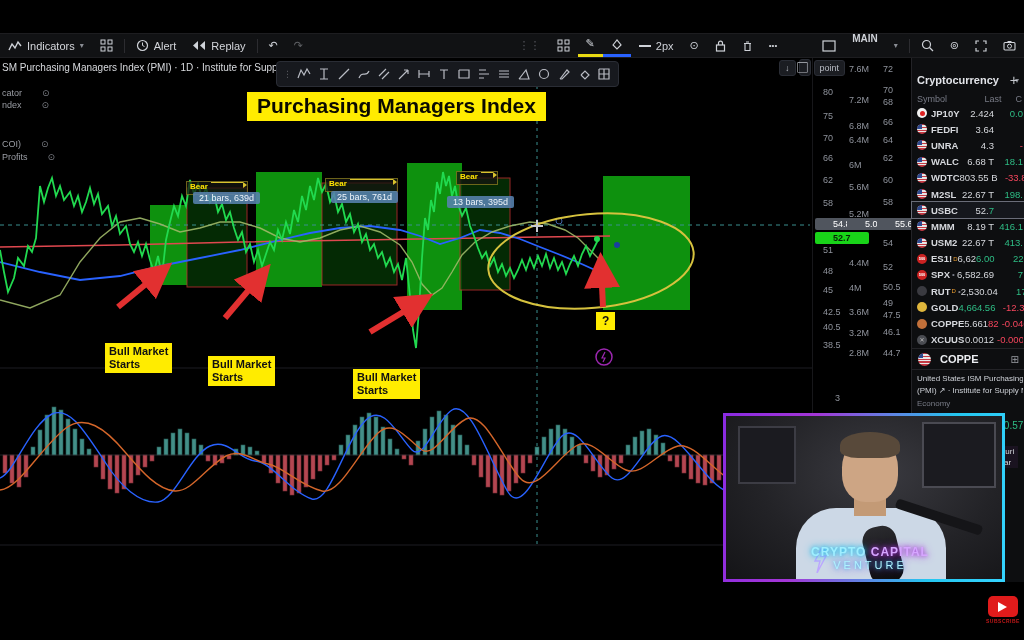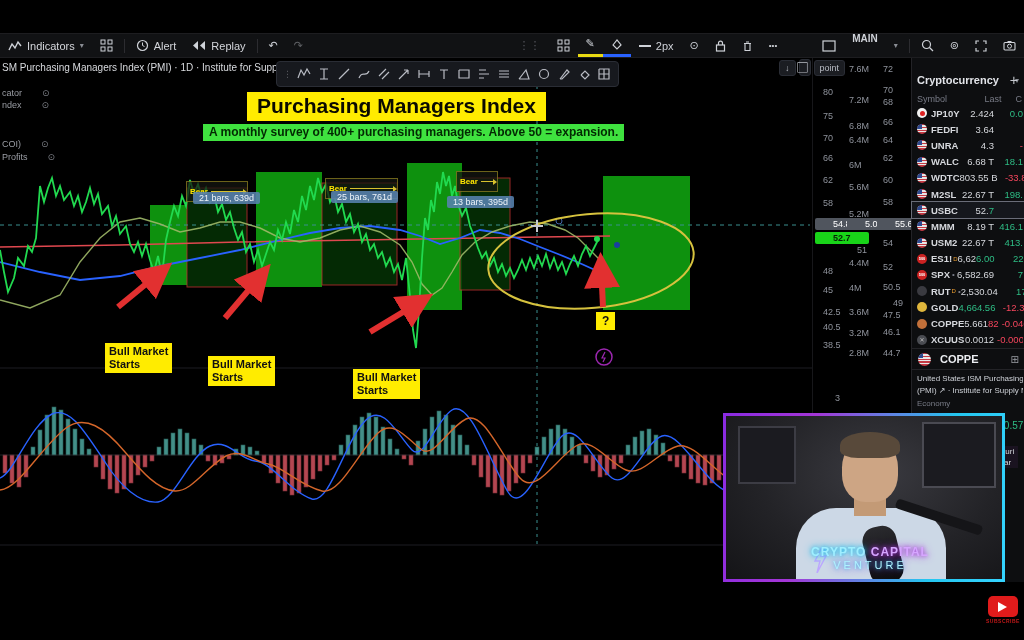--- a/index.html
+++ b/index.html
@@ -40,21 +40,21 @@
 
   
   #big-title { left:247px; top:92px; background:#ffec00; color:#0a0a00;
     font-size:21px; font-weight:bold; padding:2px 10px 3px; z-index:8; }
   #subtitle { left:203px; top:124px; background:#3fe23f; color:#032903;
     font-size:12px; font-weight:bold; padding:1px 6px 2px; z-index:8; }
   .bull-label { background:#ffec00; color:#111; font-weight:bold; font-size:11px;
     line-height:13px; padding:2px 4px; z-index:9;margin-top:40px; }
   #question-label { background:#ffec00; color:#111; font-weight:bold; font-size:12px;
     padding:2px 6px; z-index:9; }
-  .bear-head { z-index:7; height:21px; display:flex; align-items:center;
+  .bear-head { z-index:7; height:14px; display:flex; 
     background:rgba(20,22,16,.75); border:1px solid rgba(200,180,40,.5); }
   .bear-head .txt { color:#ffe600; font-size:8px; font-weight:bold; padding:0 3px; }
   .bear-head .line { flex:1; height:1px; background:#d8c22e; }
   .bear-head .arr { width:0; height:0; border-left:4px solid #d8c22e;
     border-top:3px solid transparent; border-bottom:3px solid transparent; }
   .range-badge { background:rgba(88,130,175,.88); color:#eef4fa; font-size:9px;
     border-radius:2px; padding:1px 6px; z-index:9; }
 
   
   #scale-col { left:812px; top:58px; width:98px; height:502px; background:#000;
@@ -521,21 +521,20 @@
       <rect x="780" y="455" width="4" height="12" fill="#d45360" opacity="0.85" stroke="#8f3840" stroke-width="0.6"></rect>
       <rect x="787" y="455" width="4" height="8" fill="#d45360" opacity="0.85" stroke="#8f3840" stroke-width="0.6"></rect>
       <rect x="794" y="455" width="4" height="5" fill="#d45360" opacity="0.85" stroke="#8f3840" stroke-width="0.6"></rect>
       <rect x="801" y="455" width="4" height="3" fill="#d45360" opacity="0.85" stroke="#8f3840" stroke-width="0.6"></rect>
       <line x1="0" y1="455" x2="810" y2="455" stroke="#3a3a40" stroke-width="0.6"></line>
       <path d="M0,478 C15,472 30,425 52,414 C70,406 85,432 105,462 C120,486 140,504 158,502 C175,500 190,455 210,446 C228,438 240,460 255,461 C272,462 290,492 312,499 C330,504 345,440 366,420 C384,403 398,436 412,450 C424,462 436,420 452,410 C470,399 490,462 508,492 C524,518 545,452 562,436 C578,421 595,465 612,478 C628,490 645,442 662,436 C680,430 705,484 728,492 C750,499 780,484 810,472" fill="none" stroke="#2962ff" stroke-width="1.4"></path>
       <path d="M0,490 C20,488 40,448 66,428 C85,414 105,428 125,452 C142,472 158,490 175,491 C192,492 208,465 226,456 C242,448 255,462 268,464 C282,466 300,486 322,491 C340,495 358,452 378,433 C394,418 408,440 422,450 C434,458 448,428 466,419 C484,410 502,458 520,478 C536,496 556,458 576,446 C592,436 608,462 626,470 C642,477 660,450 678,446 C696,442 718,478 742,486 C765,493 788,480 810,474" fill="none" stroke="#d4662a" stroke-width="1.4"></path>
     </svg>
 
   <div class="abs" id="big-title">Purchasing Managers Index</div>
-  <div class="abs" id="subtitle">A monthly survey of 400+ purchasing managers. Above 50 = expansion.</div>
   <div id="anno-holder">
       <div class="bear-head abs" style="left: 186px; top: 181px; width: 62px;">
         <span class="txt">Bear</span>
         <span class="line"></span>
         <span class="arr"></span>
       </div>
       <div class="range-badge abs" style="left: 193px; top: 192px;">21 bars, 639d</div>
       <div class="bear-head abs" style="left: 325px; top: 178px; width: 73px;">
         <span class="txt">Bear</span>
         <span class="line"></span>
@@ -564,21 +563,21 @@
     </div>
 
   <div class="abs" id="scale-highlight"></div>
   <div class="abs" id="scale-col">
       <span class="tick" style="left: 10px; top: 29px;">80</span>
       <span class="tick" style="left: 10px; top: 53px;">75</span>
       <span class="tick" style="left: 10px; top: 75px;">70</span>
       <span class="tick" style="left: 10px; top: 95px;">66</span>
       <span class="tick" style="left: 10px; top: 117px;">62</span>
       <span class="tick" style="left: 10px; top: 140px;">58</span>
-      <span class="tick" style="left: 10px; top: 187px; margin-left: 34px;">51</span>
+      <span class="tick" style="left: 10px; top: 187px;">51</span>
       <span class="tick" style="left: 10px; top: 208px;">48</span>
       <span class="tick" style="left: 10px; top: 227px;">45</span>
       <span class="tick" style="left: 10px; top: 249px;">42.5</span>
       <span class="tick" style="left: 10px; top: 264px;">40.5</span>
       <span class="tick" style="left: 10px; top: 282px;">38.5</span>
       <span class="tick" style="left: 36px; top: 6px;">7.6M</span>
       <span class="tick" style="left: 36px; top: 37px;">7.2M</span>
       <span class="tick" style="left: 36px; top: 63px;">6.8M</span>
       <span class="tick" style="left: 36px; top: 77px;">6.4M</span>
       <span class="tick" style="left: 36px; top: 102px;">6M</span>
@@ -594,21 +593,21 @@
       <span class="tick" style="left: 70px; top: 27px;">70</span>
       <span class="tick" style="left: 70px; top: 39px;">68</span>
       <span class="tick" style="left: 70px; top: 59px;">66</span>
       <span class="tick" style="left: 70px; top: 77px;">64</span>
       <span class="tick" style="left: 70px; top: 95px;">62</span>
       <span class="tick" style="left: 70px; top: 117px;">60</span>
       <span class="tick" style="left: 70px; top: 139px;">58</span>
       <span class="tick" style="left: 70px; top: 180px;">54</span>
       <span class="tick" style="left: 70px; top: 204px;">52</span>
       <span class="tick" style="left: 70px; top: 224px;">50.5</span>
-      <span class="tick" style="left: 80px; top: 240px;">49</span>
+      <span class="tick" style="left: 70px; top: 240px;">49</span>
       <span class="tick" style="left: 70px; top: 252px;">47.5</span>
       <span class="tick" style="left: 70px; top: 269px;">46.1</span>
       <span class="tick" style="left: 70px; top: 290px;">44.7</span>
       <span class="scale-badge" style="left: 2px; top: 160px;">54.83</span>
       <span class="scale-badge" style="left: 34px; top: 160px;">5.04M</span>
       <span class="scale-badge" style="left: 64px; top: 160px;">55.67</span>
       <span class="scale-badge" id="cur-badge" style="left: 2px; top: 174px;">52.7</span>
       <span class="scale-badge" style="left: 4px; top: 334px; background: transparent; color: rgb(143, 147, 156);">3</span>
     </div>
 

